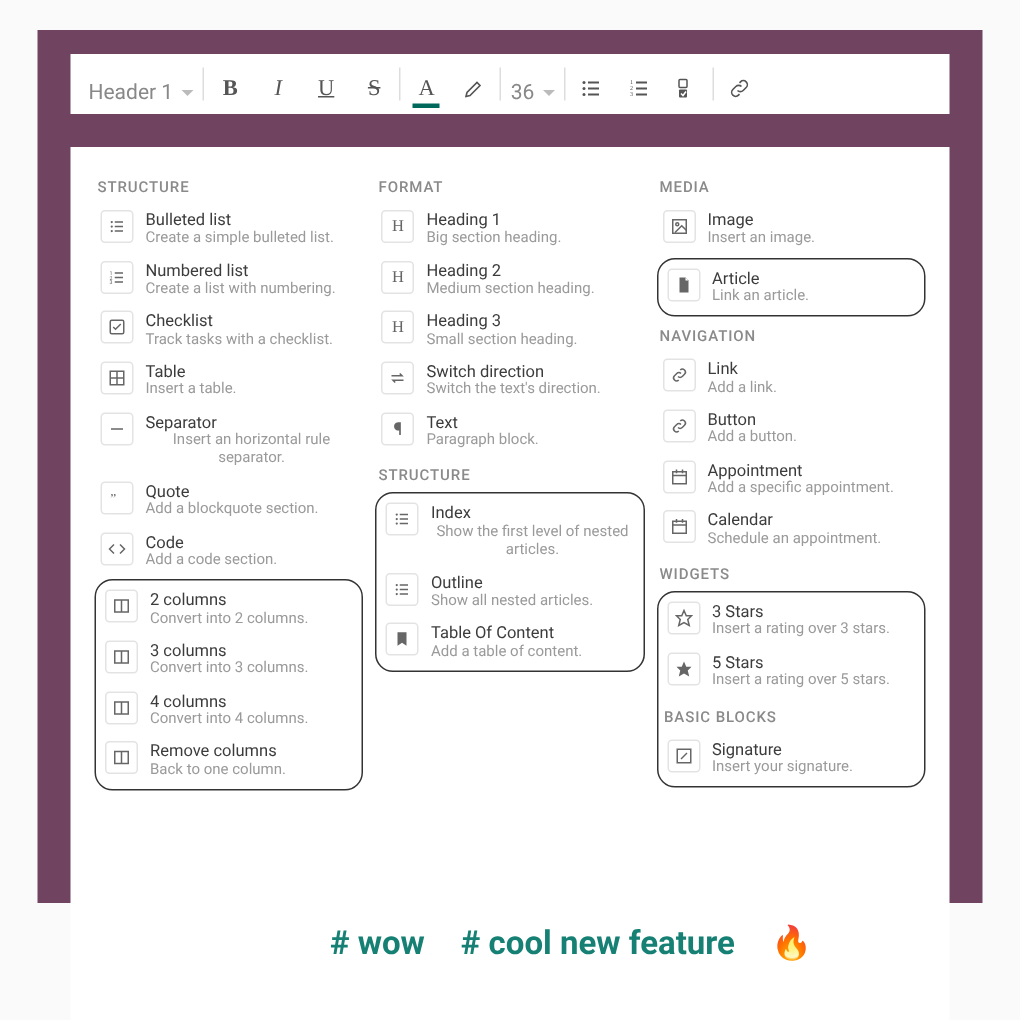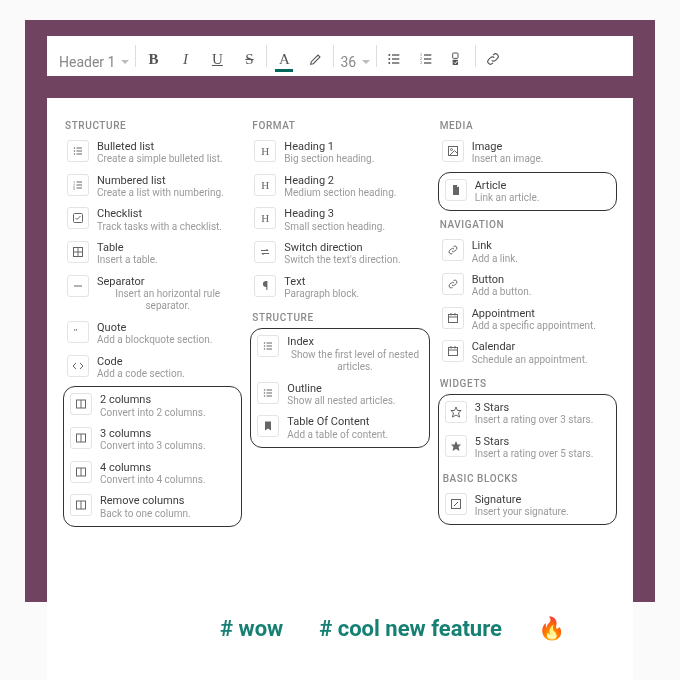--- a/index.html
+++ b/index.html
@@ -126,21 +126,21 @@
     border-radius: 12px;
     margin: 2px 0;
     padding: 2px;
   }
 
   .tags {
     position: absolute;
     left: 220px;
     top: 616px;
     display: flex;
-    gap: 36px;
+    gap: 24px;
     align-items: center;
     color: #158073;
     font-weight: 700;
     font-size: 22px;
   }
   .fire { font-size: 22px; }
 </style>
 </head>
 <body>
 

